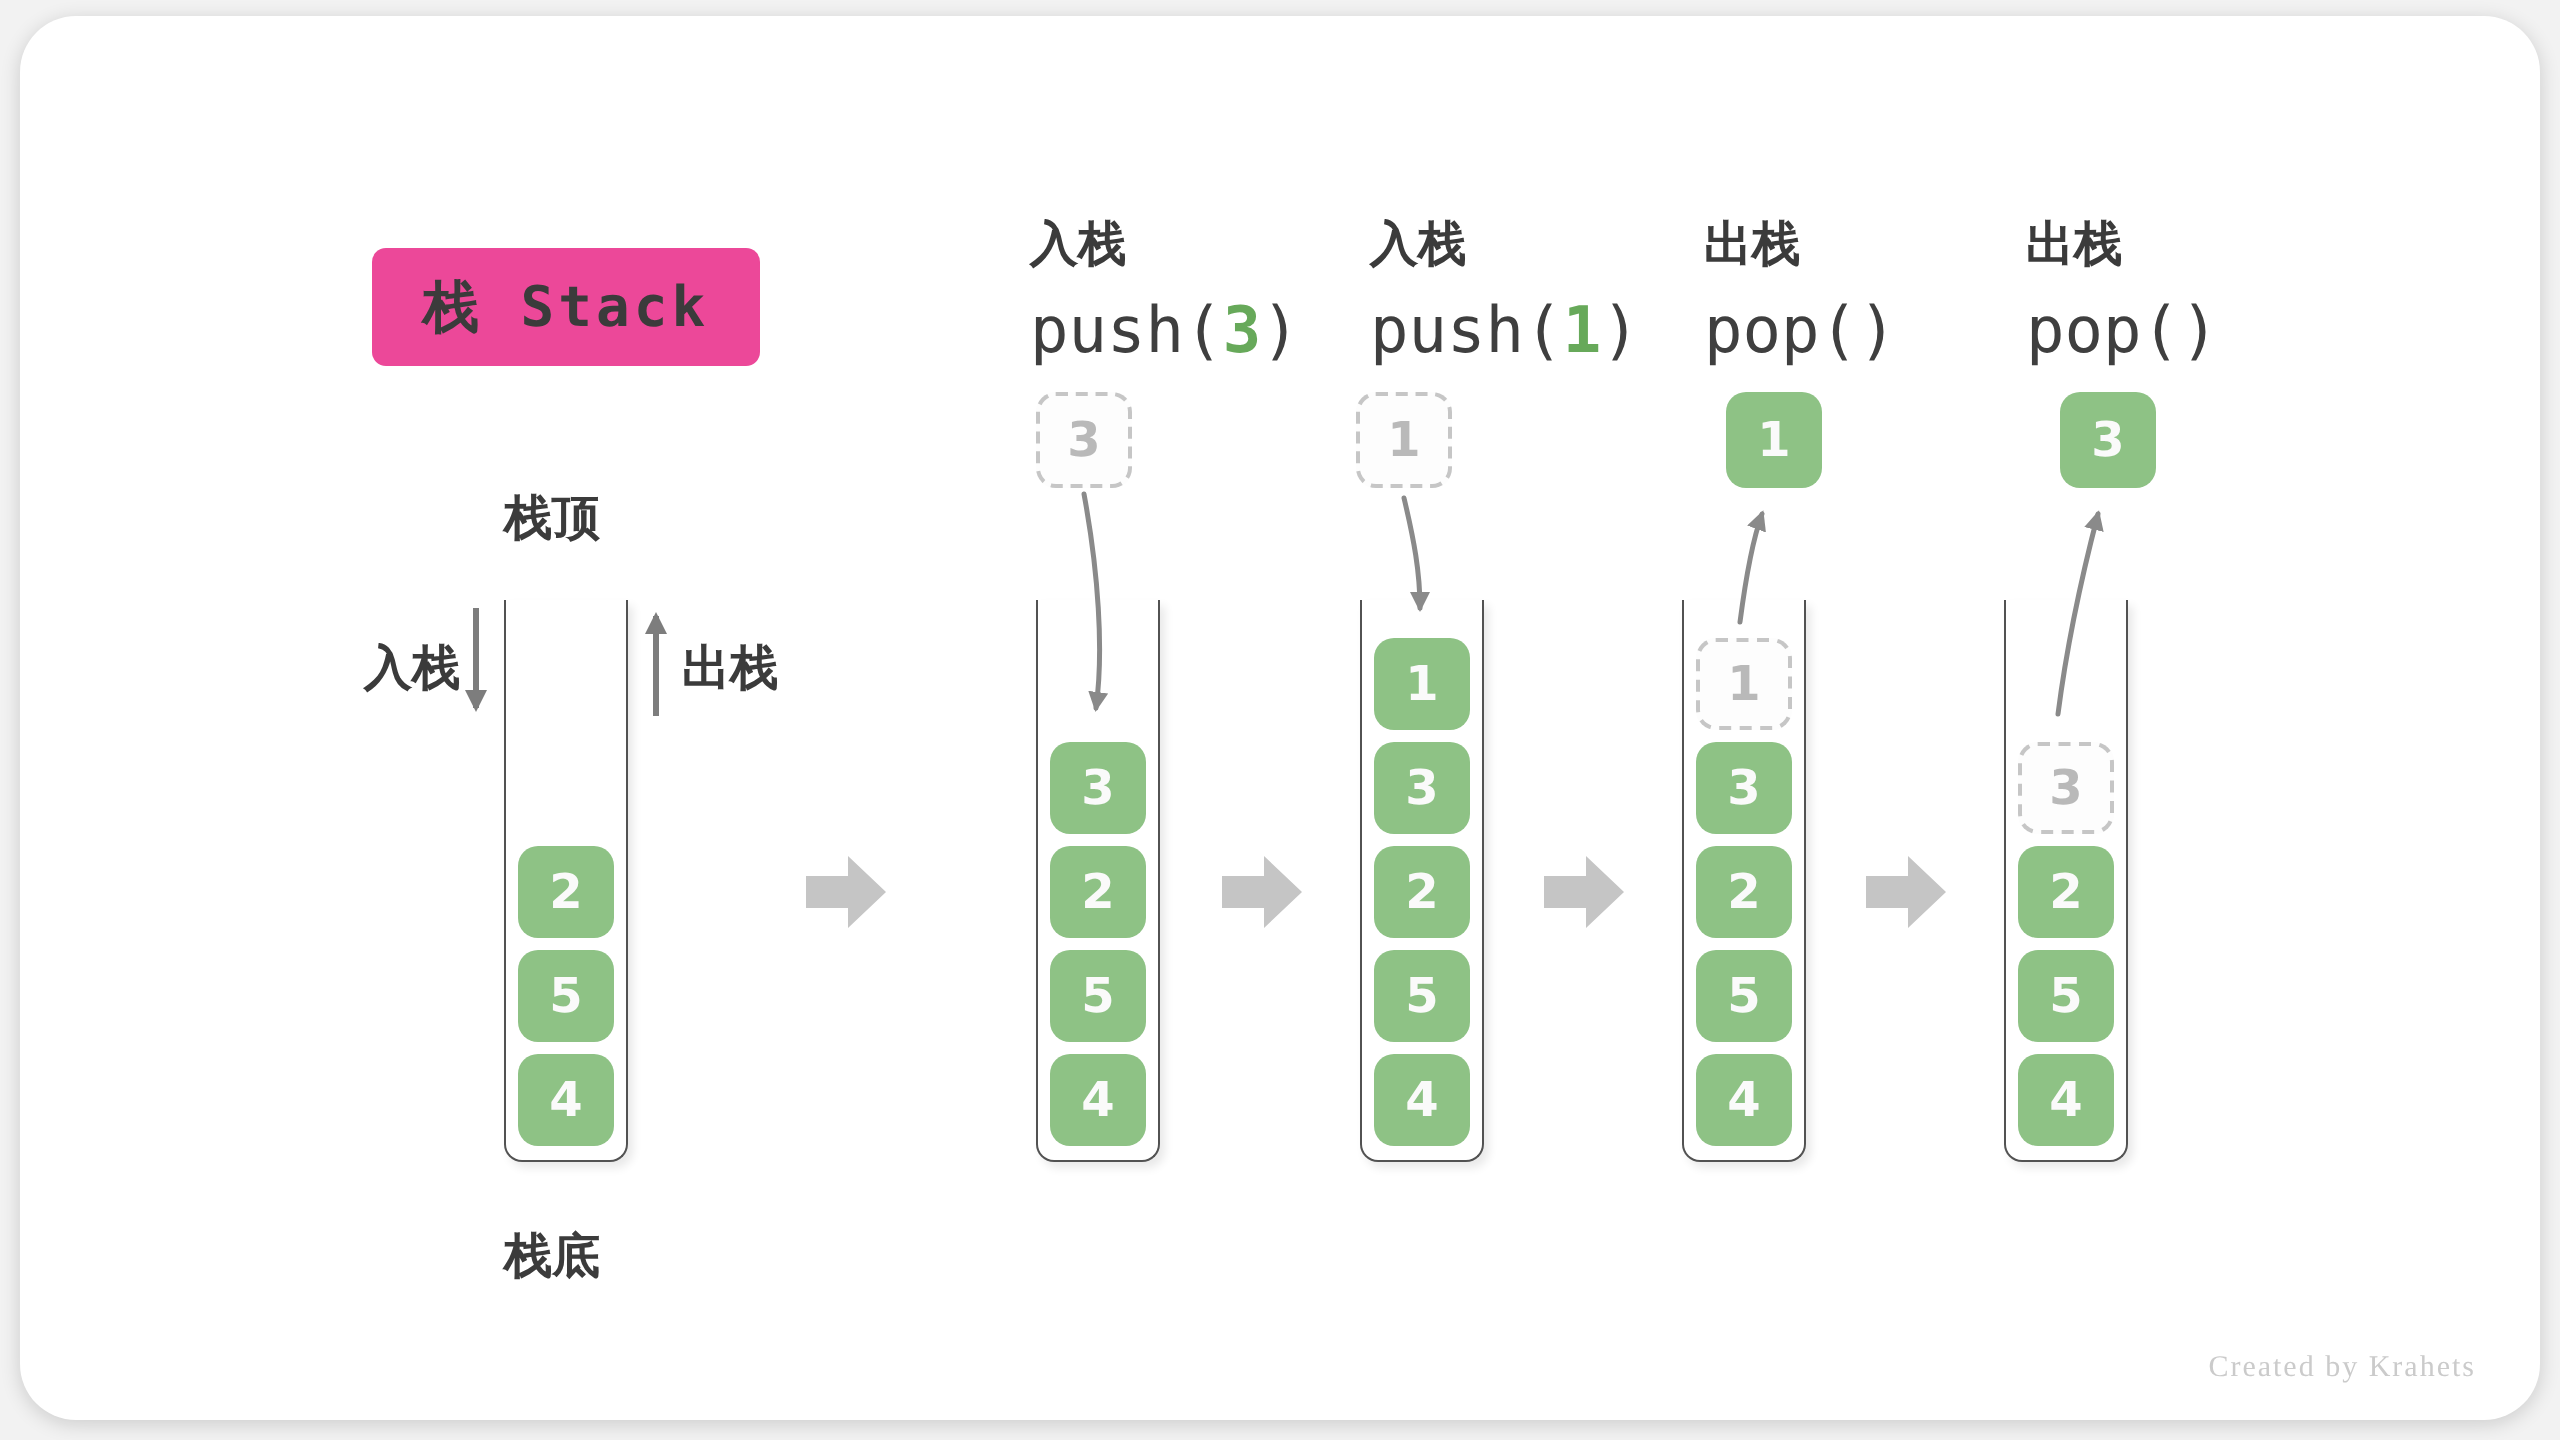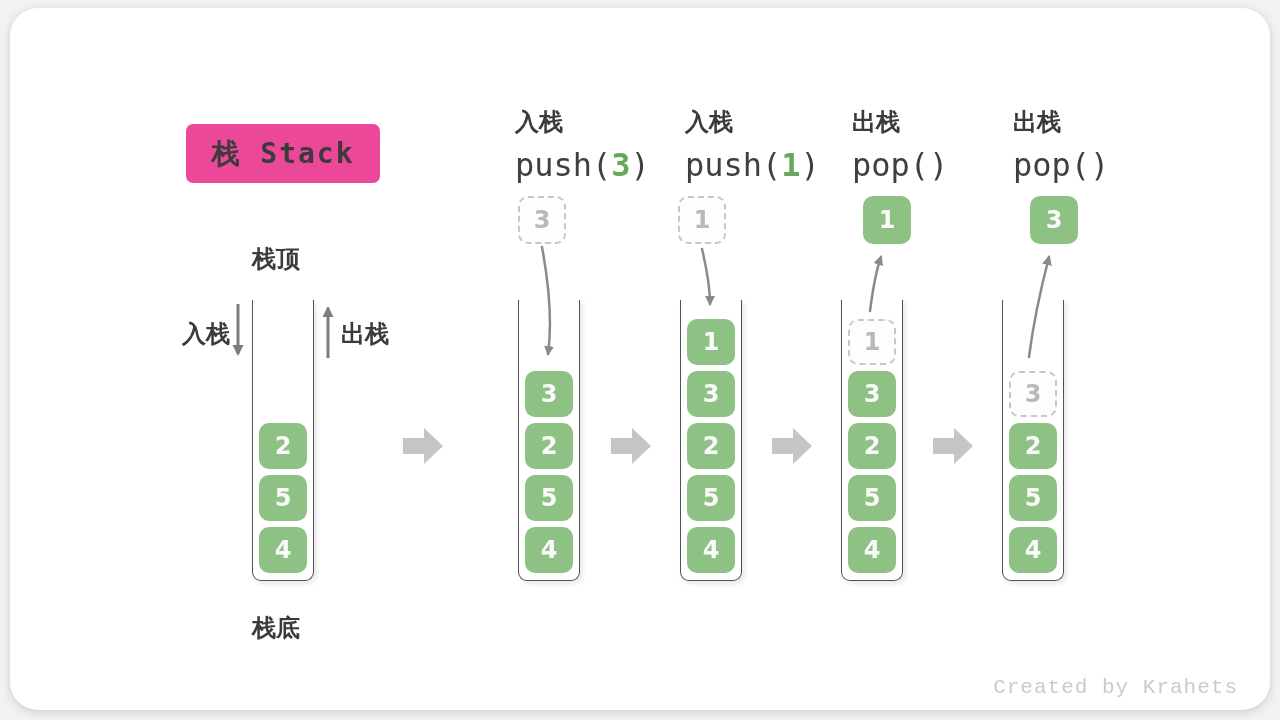--- a/index.html
+++ b/index.html
@@ -51,22 +51,22 @@
   .box.ghost {
     background: #fdfdfd; border: 2px dashed #c6c6c6; color: #b9b9b9;
     font-weight: 600;
   }
   .floating { width: 48px; height: 48px; }
   svg.overlay {
     position: absolute; left: 0; top: 0; z-index: 5; pointer-events: none;
   }
   .watermark {
     position: absolute; right: 42px; top: 676px;
-    font-family: Liberation Mono, monospace;
-    font-size: 21px; color: #cbcbcb; letter-spacing: 1px; text-align: right;
+    font-family: Liberation Serif, serif;
+    font-size: 15px; color: #cbcbcb; letter-spacing: 1px; text-align: right;
   }
 </style>
 </head>
 <body>
 
 <div class="card"></div>
 
 <div class="title-badge">
   <span>栈 Stack</span>
 </div>

